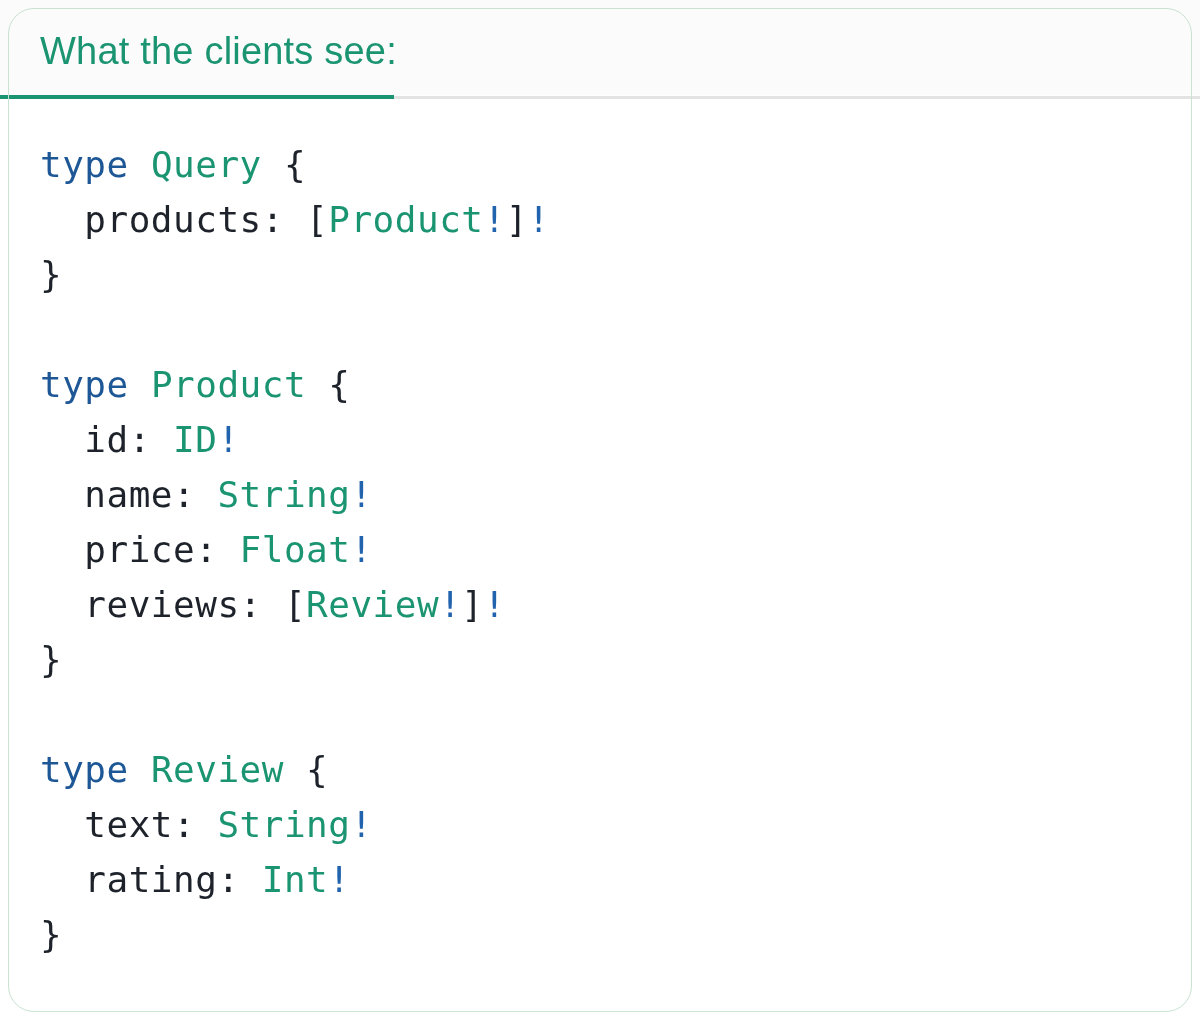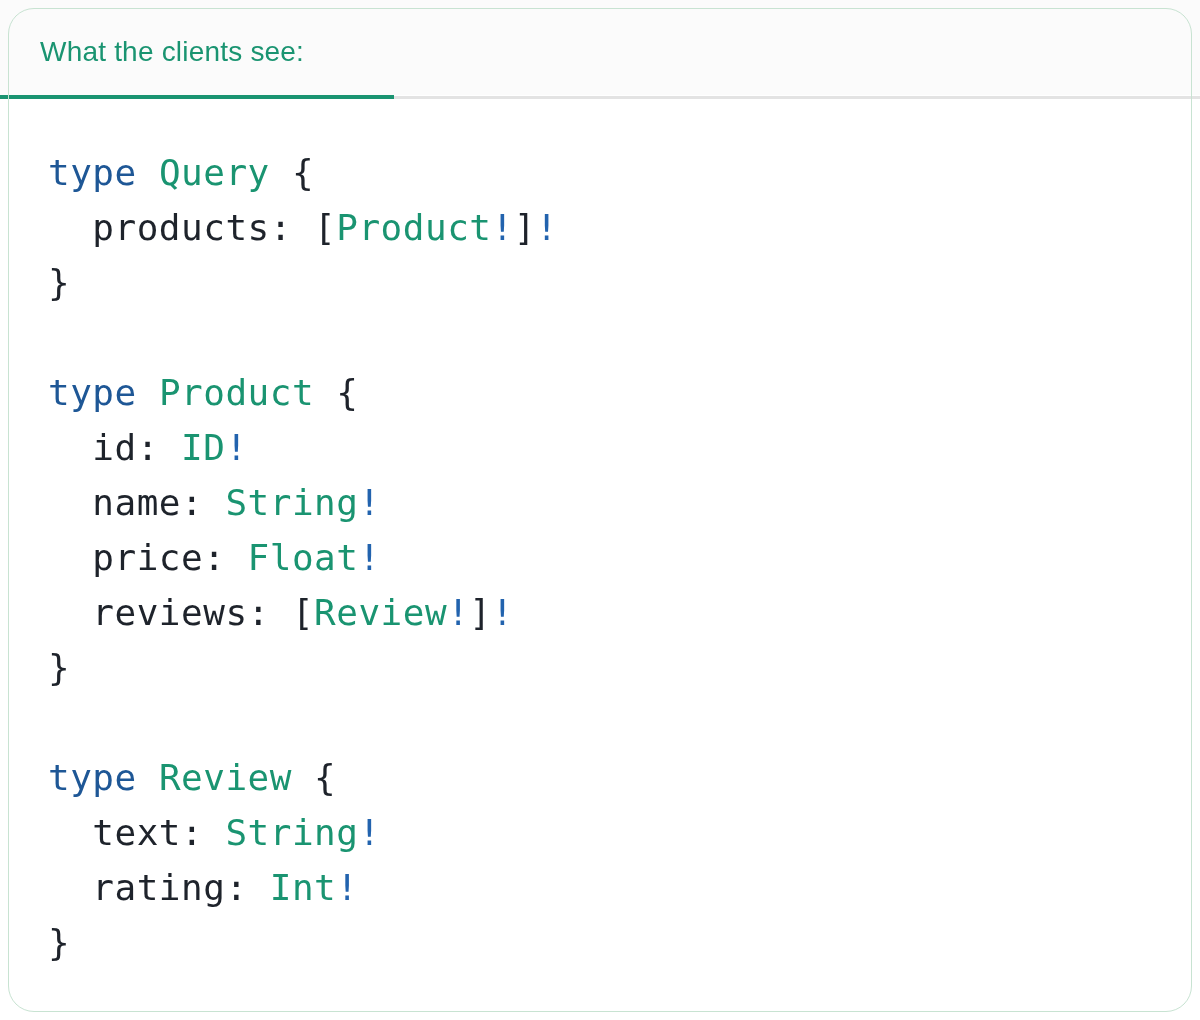--- a/index.html
+++ b/index.html
@@ -21,21 +21,21 @@
   .header-strip {
     position: absolute;
     top: 0; left: 0; right: 0;
     height: 95px;
     background: var(--header-bg, #FBFBFB);
     display: flex;
     align-items: center;
   }
   .tab-label {
     margin-left: 40px;
-    font-size: 28px;
+    font-size: 38px;
     font-weight: 500;
     letter-spacing: 0.2px;
     color: var(--accent-green, #1A9471);
     cursor: default;
     margin-top: 8px;
   }
   
   .tab-underline {
     position: absolute;
     top: 95px;
@@ -61,21 +61,21 @@
     border-radius: 26px;
     pointer-events: none;
     background: transparent;
   }
   
   .code {
     position: absolute;
     top: 137px;
     left: 40px;
     right: 20px;
-    margin: 8px;
+    margin: 0;
     font-family: "DejaVu Sans Mono", "Liberation Mono", monospace;
     font-size: 36px;
     letter-spacing: 0.5px;
     line-height: 55px;
     white-space: pre;
     color: var(--text-dark, #1E232B);
   }
   .code-line { height: 55px; }
   .tok-plain    { color: var(--text-dark, #1E232B); }
   .tok-keyword  { color: var(--keyword-blue, #1E5796); }

